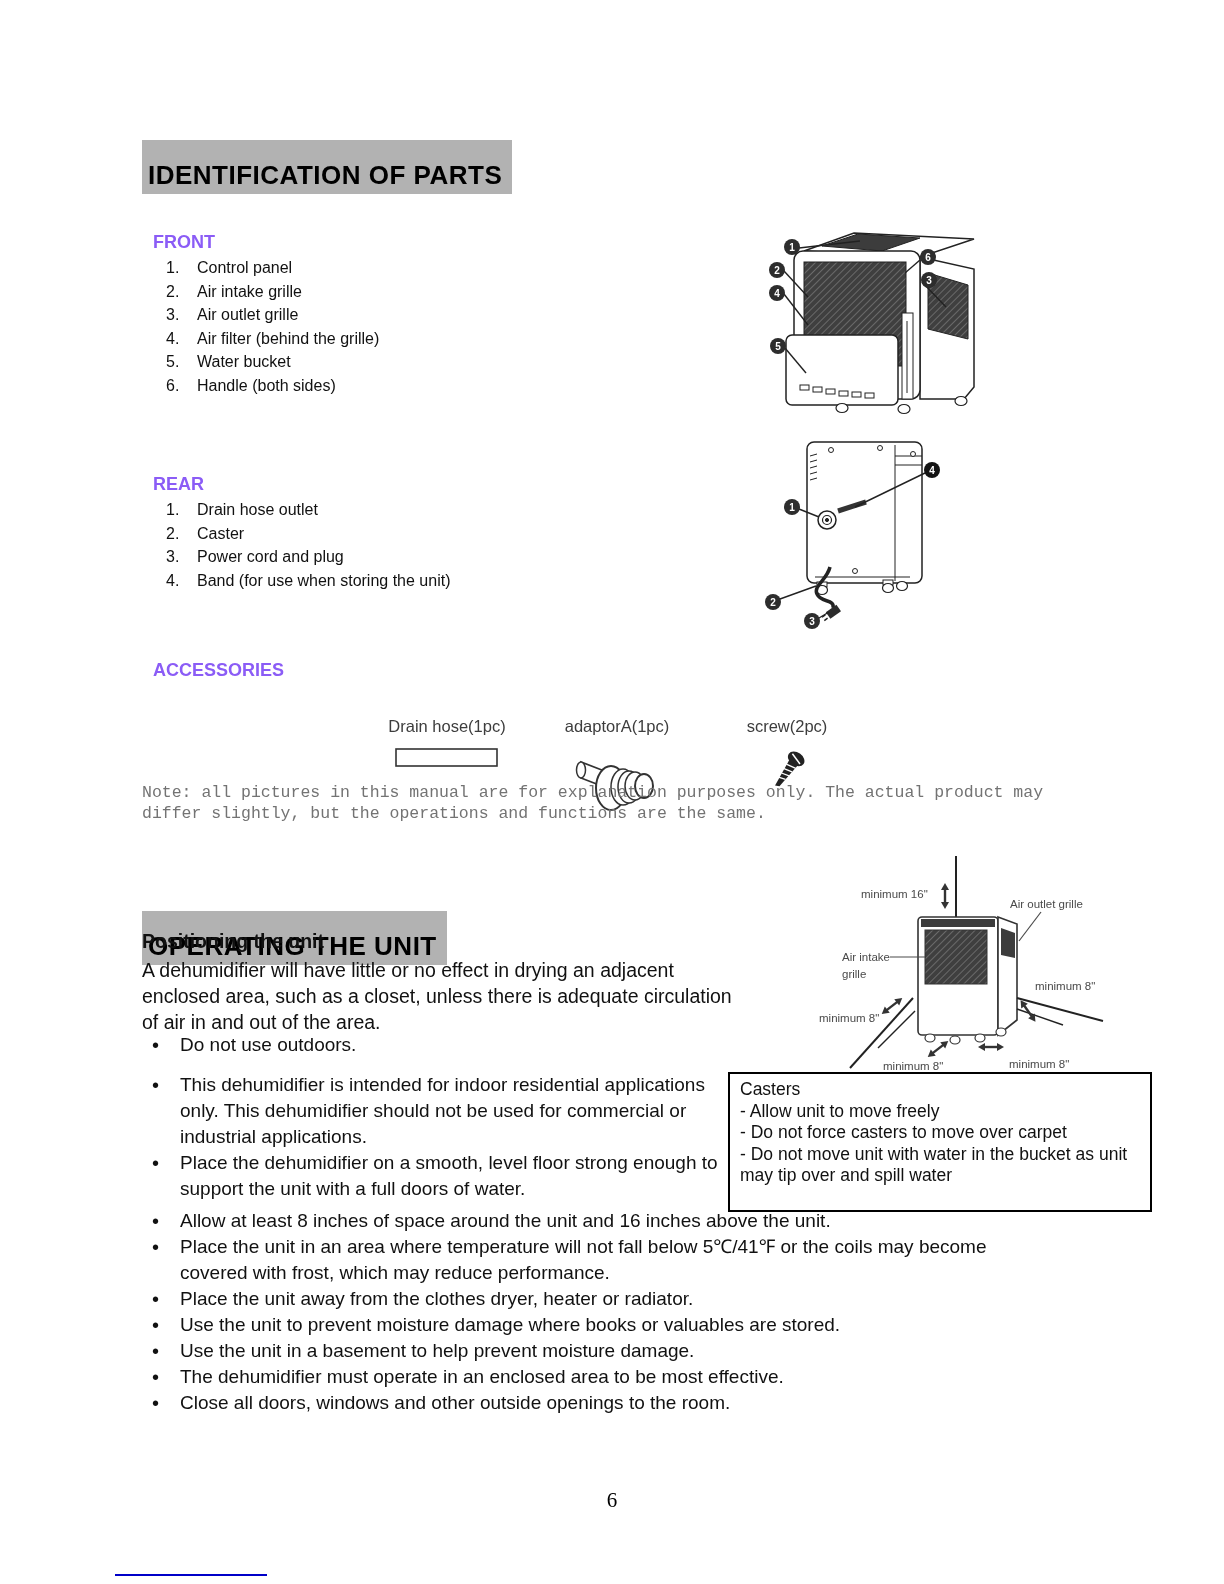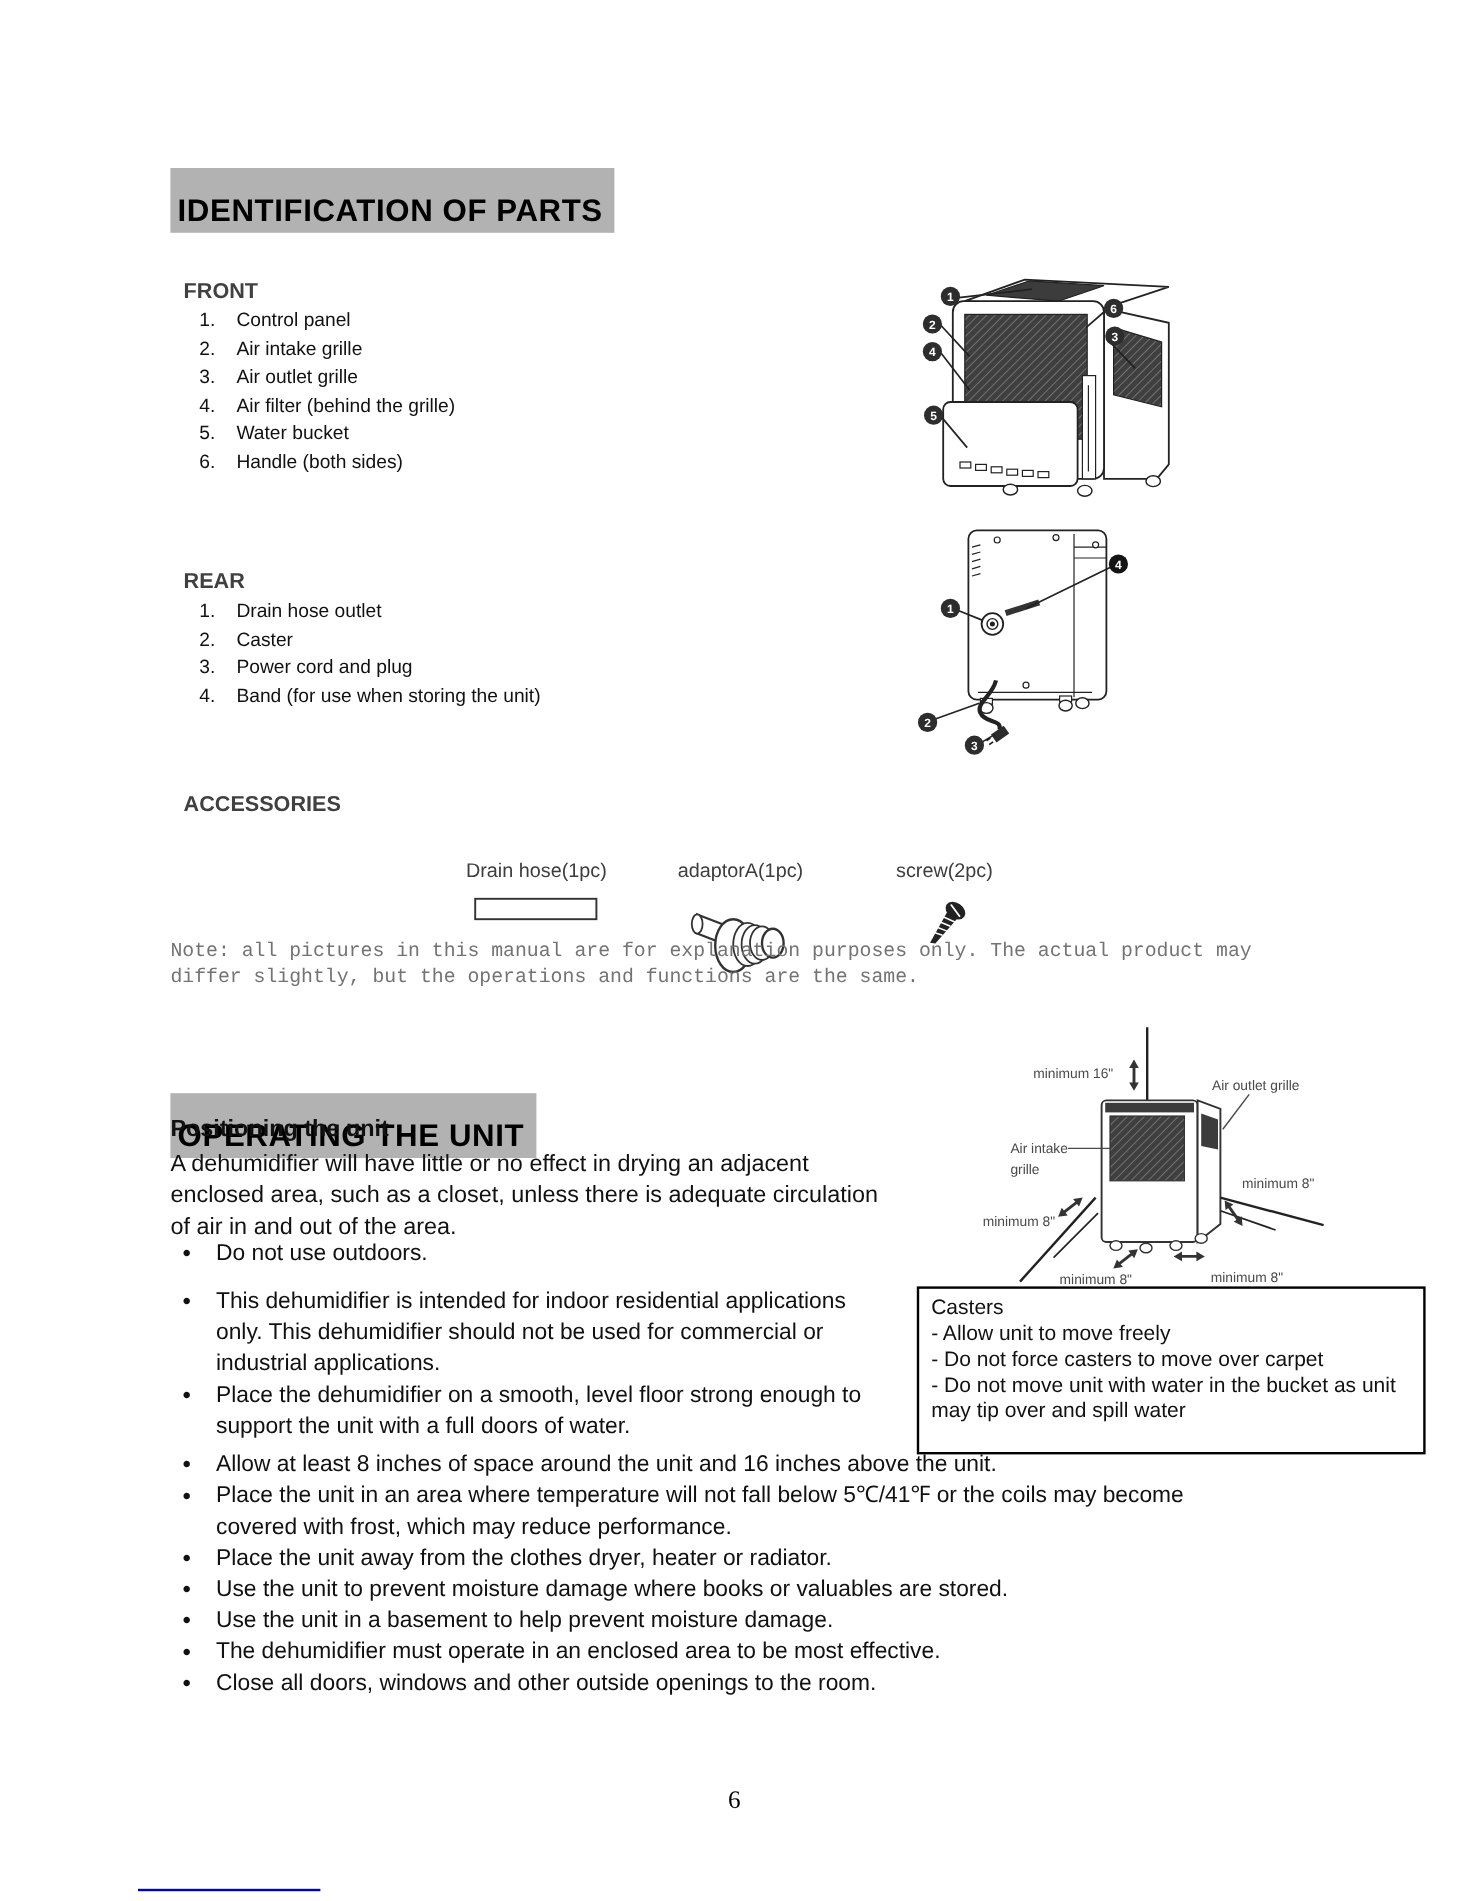--- a/index.html
+++ b/index.html
@@ -4,21 +4,21 @@
 <style>
   html,body{margin:0;padding:0;background:#fff;}
   .page{position:relative;width:1224px;height:1584px;background:#ffffff;
         font-family:"Liberation Sans",sans-serif;color:#111;overflow:hidden;}
 
   .sec-header{position:absolute;background:#b2b2b2;color:#000;font-weight:bold;
               font-size:26px;line-height:30px;padding:20px 10px 4px 6px;letter-spacing:.5px;}
   #hdr-ident{left:142px;top:140px;}
   #hdr-oper{left:142px;top:871px;margin-top:40px;}
 
-  .sub-heading{position:absolute;font-weight:bold;font-size:18px;color:#404040;}
+  .sub-heading{position:absolute;font-weight:bold;font-size:18px;color:#8b5cf6;}
   #front-heading{left:153px;top:232px;}
   #rear-heading{left:153px;top:474px;}
   #acc-heading{left:153px;top:660px;}
 
   .num-list{position:absolute;margin:0;padding:0;font-size:16px;line-height:23.5px;}
   .num-list li{list-style:none;position:relative;padding-left:52px;counter-increment:it;}
   .num-list{counter-reset:it;}
   .num-list li::before{content:counter(it) ".";position:absolute;left:21px;}
   #front-list{left:145px;top:256px;width:480px;}
   #rear-list{left:145px;top:498px;width:520px;}
@@ -34,21 +34,21 @@
   #pos-heading{position:absolute;left:142px;top:930px;font-size:19.5px;font-weight:bold;}
   #pos-intro{position:absolute;left:142px;top:957px;width:604px;font-size:19.5px;line-height:26px;}
 
   .bullets{position:absolute;margin:0;padding:0;font-size:19px;line-height:26px;}
   .bullets li{list-style:none;position:relative;padding-left:38px;}
   .bullets li::before{content:"\2022";position:absolute;left:10px;font-size:20px;}
   #bullets-narrow{left:142px;top:1032px;width:584px;}
   #bullets-narrow li:first-child{margin-bottom:14px;}
   #bullets-wide{left:142px;top:1208px;width:880px;}
 
-  #casters-box{position:absolute;left:764px;top:1072px;width:400px;min-height:126px;
+  #casters-box{position:absolute;left:728px;top:1072px;width:400px;min-height:126px;
                border:2px solid #000;padding:5px 10px;font-size:17.5px;line-height:21.5px;}
 
   .fig{position:absolute;}
   #fig-front{left:742px;top:215px;}
   #fig-rear{left:743px;top:420px;}
   #fig-pos{left:795px;top:848px;}
 
   #page-number{position:absolute;left:0;top:1488px;width:100%;text-align:center;
                font-family:"Liberation Serif",serif;font-size:21px;color:#000;}
   #bottom-link-line{position:absolute;left:115px;top:1574px;width:152px;height:2px;background:#0000c8;}

